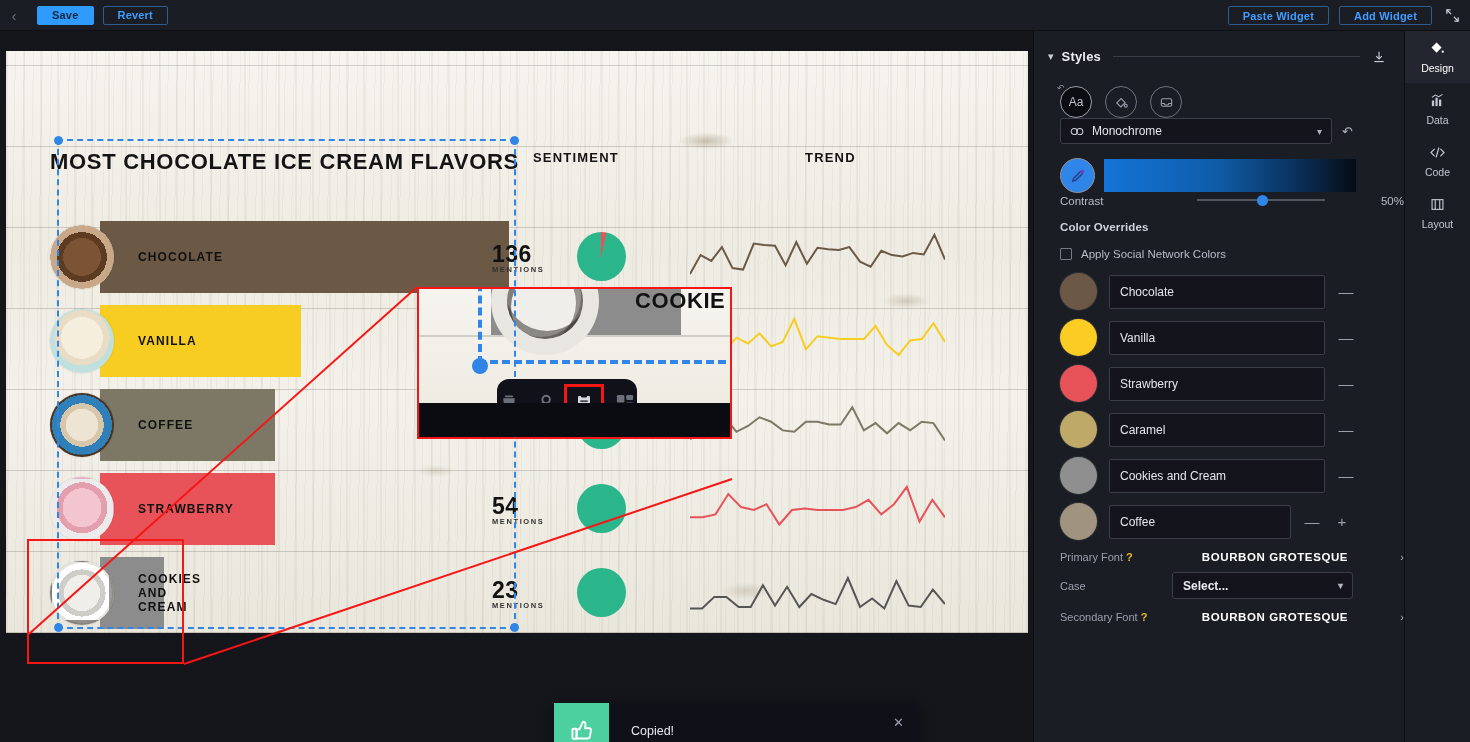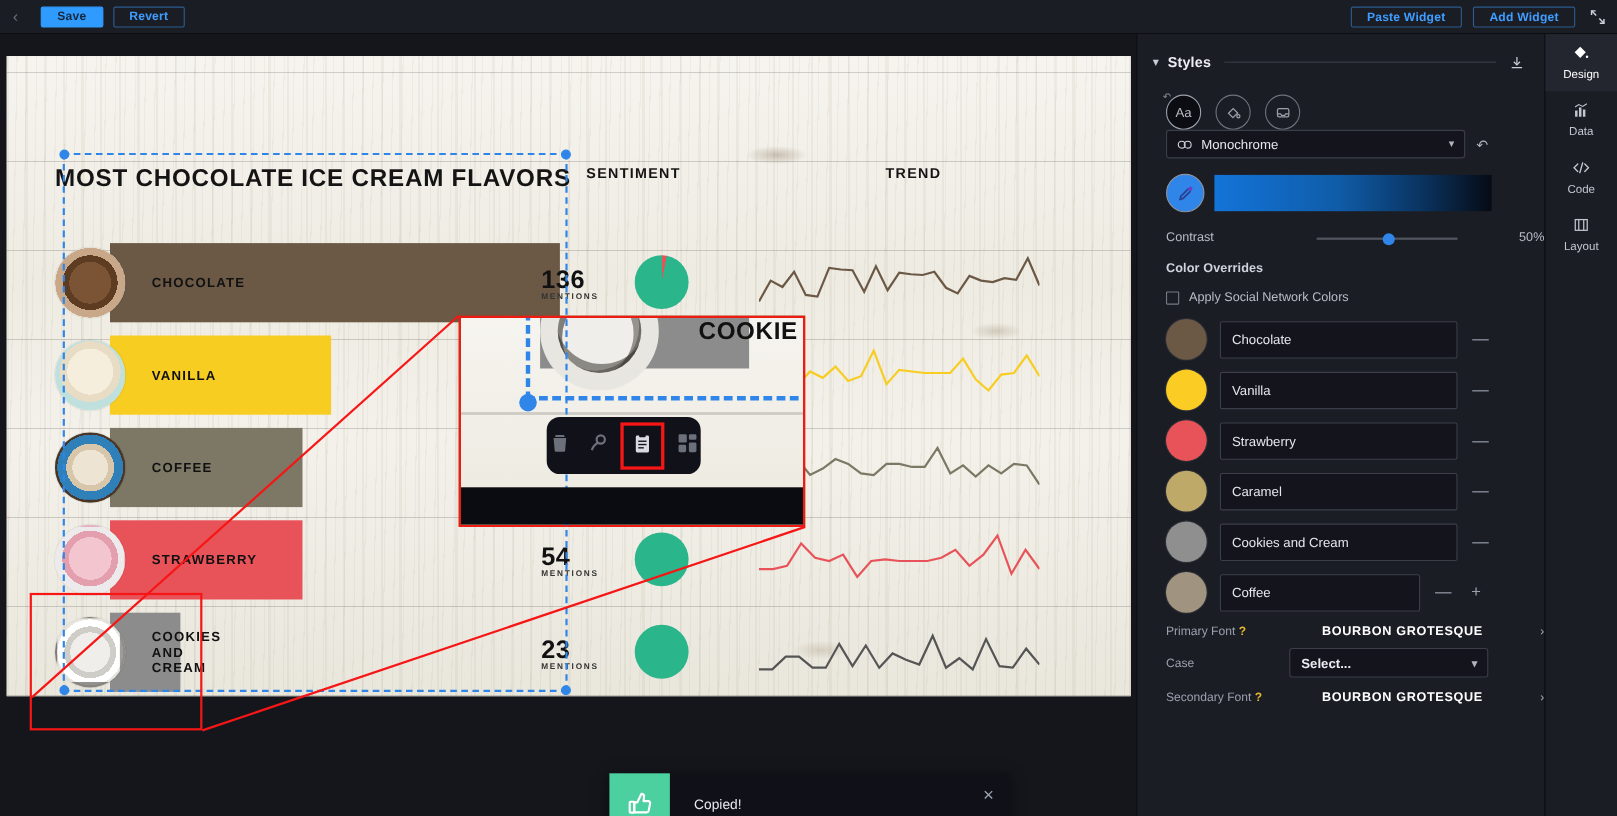--- a/index.html
+++ b/index.html
@@ -114,22 +114,22 @@
   }
   .sel-handle {
     position: absolute; width: 9px; height: 9px; border-radius: 50%;
     background: #2f86e8; border: 1px solid #2f86e8;
   }
   .sel-handle.tl { left: -5px; top: -5px; }
   .sel-handle.tr { right: -5px; top: -5px; }
   .sel-handle.bl { left: -5px; bottom: -5px; }
   .sel-handle.br { right: -5px; bottom: -5px; }
   .mag-box {
-    position: absolute; left: 417px; top: 256px; width: 315px; height: 192px;
-    border: 2px solid #f61616; background: #4d7c0f; overflow: hidden;
+    position: absolute; left: 417px; top: 256px; width: 315px; height: 152px;
+    border: 2px solid #f61616; background: #e5e5e5; overflow: hidden;
   }
   .mag-src {
     position: absolute; left: 27px; top: 508px; width: 157px; height: 125px;
     border: 2px solid #f61616; z-index: 19;
   }
   .mag-line { position: absolute; left: 0; top: 0; width: 1033px; height: 711px; z-index: 18; pointer-events: none; }
 
   
   .toast {
     position: absolute; left: 554px; top: 672px; width: 364px; height: 55px;
@@ -183,21 +183,21 @@
     width: 35px; height: 35px; border-radius: 50%; background: #2f86e8;
     border: 1px solid #8e939d; display: flex; align-items: center; justify-content: center;
     cursor: pointer;
   }
   .gradient-bar {
     width: 252px; height: 33px;
     background: linear-gradient(90deg, #1374d8 0%, #0f5ca8 45%, #0a3360 75%, #060b14 100%);
     cursor: pointer;
   }
 
-  .contrast-row { display: flex; align-items: flex-start; padding: 17px 0 0 26px; gap: 48px; }
+  .contrast-row { display: flex; align-items: flex-end; padding: 0 0 0 26px; gap: 48px; }
   .contrast-lbl { color: #b7bcc6; font-size: 11.5px; width: 112px; }
   .slider { position: relative; width: 128px; height: 14px; cursor: pointer; }
   .slider-track { position: absolute; top: 6px; left: 0; width: 128px; height: 2px; background: #52565f; }
   .slider-knob { position: absolute; top: 2px; left: 60px; width: 11px; height: 11px; border-radius: 50%; background: #2f86e8; }
   .contrast-val { color: #b7bcc6; font-size: 11.5px; margin-left: 34px; }
 
   .checkbox-row { display: flex; align-items: center; gap: 9px; padding: 8px 0 0 26px; }
   .cbox { width: 12px; height: 12px; border: 1px solid #757a85; border-radius: 1px; cursor: pointer; }
   .cbox-lbl { color: #b7bcc6; font-size: 11.5px; }
 

